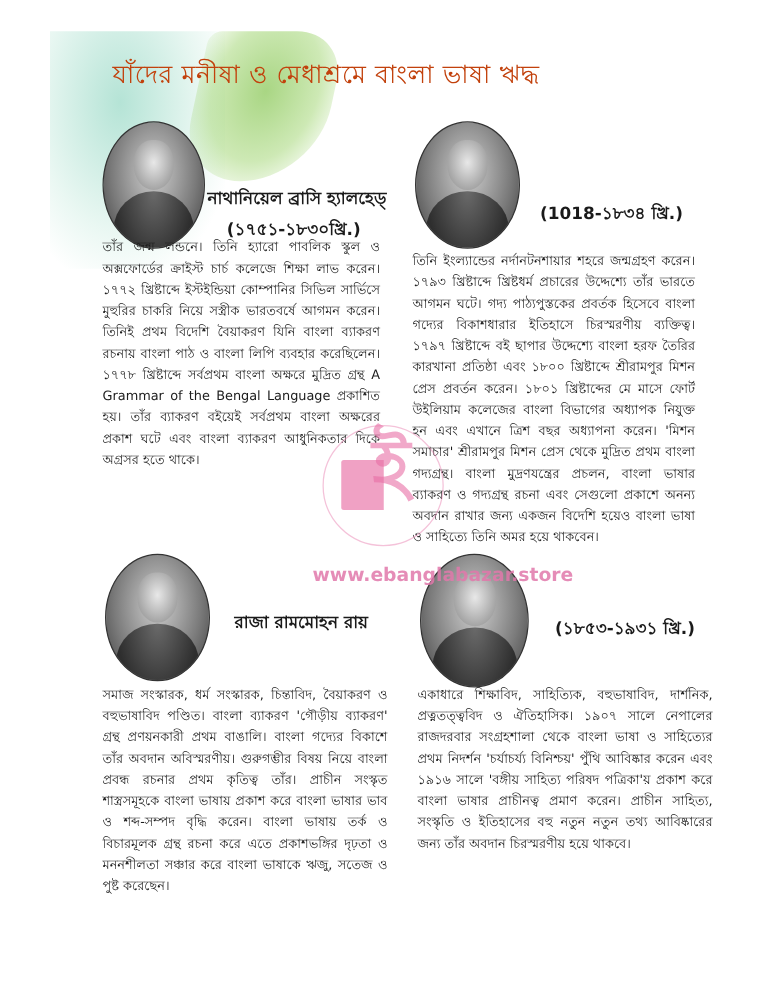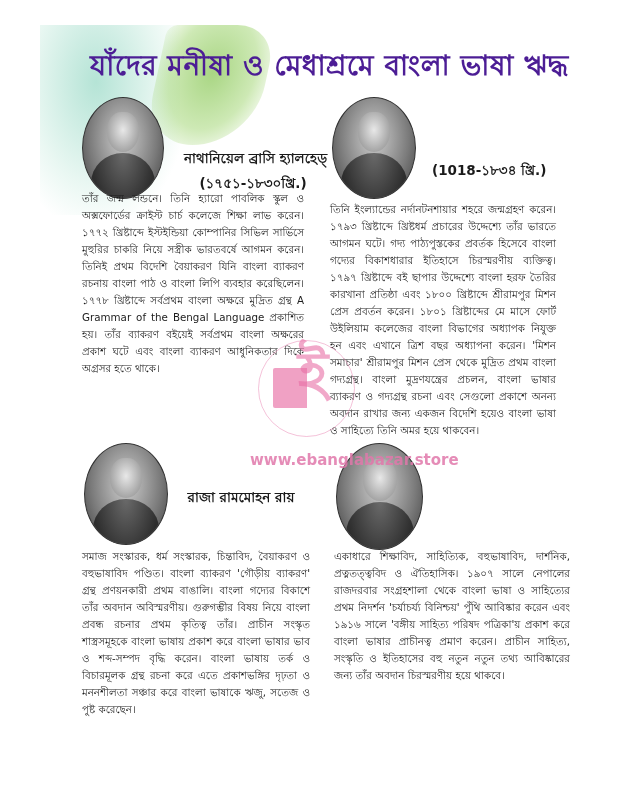--- a/index.html
+++ b/index.html
@@ -11,22 +11,22 @@
     position: absolute; left: 40px; top: 25px; width: 140px; height: 190px;
     background: radial-gradient(ellipse at 40% 30%, rgba(120,205,180,0.55), rgba(170,225,205,0.25) 55%, rgba(255,255,255,0) 80%);
   }
   .wash-green {
     position: absolute; left: 155px; top: 25px; width: 110px; height: 120px;
     background: radial-gradient(ellipse at 50% 40%, rgba(140,200,90,0.75), rgba(165,215,120,0.55) 55%, rgba(255,255,255,0) 90%);
     border-radius: 10px 40px 60px 50px;
     transform: skewX(-12deg);
   }
   .page-title {
-    position: absolute; left: 90px; top: 44px; font-size: 28px; font-weight: bold;
-    color: #4c1d95; letter-spacing: 0.5px; white-space: nowrap;
+    position: absolute; left: 90px; top: 44px; font-size: 20px; font-weight: normal;
+    color: #c2410c; letter-spacing: 0.5px; white-space: nowrap;
   }
   .portrait {
     position: absolute; border: 1.5px solid #333; border-radius: 50%;
     background: radial-gradient(ellipse at 50% 40%, #cfcfcf, #7a7a7a 60%, #3a3a3a 100%);
     overflow: hidden;
   }
   .portrait .face {
     position: absolute; left: 30%; top: 14%; width: 40%; height: 40%;
     background: radial-gradient(ellipse at 50% 45%, #e8e8e8, #9b9b9b 80%);
     border-radius: 45% 45% 50% 50%;
@@ -64,21 +64,21 @@
 
 <div class="wash-teal"></div>
 <div class="wash-green"></div>
 
 <h1 class="page-title" style="margin:0;">যাঁদের মনীষা ও মেধাশ্রমে বাংলা ভাষা ঋদ্ধ</h1>
 
 <div class="portrait" style="left:82px; top:97px; width:80px; height:100px;">
   <div class="face"></div>
     <div class="body"></div>
 </div>
-<div class="name-block" style="left:184px; top:148px; width:138px;">
+<div class="name-block" style="left:166px; top:148px; width:138px;">
   <div class="name">নাথানিয়েল ব্রাসি হ্যালহেড্</div>
   <div class="years">(১৭৫১-১৮৩০খ্রি.)</div>
 </div>
 <p class="bio" style="left:82px; top:190px; width:222px; margin:0;">তাঁর জন্ম লন্ডনে। তিনি হ্যারো পাবলিক স্কুল ও অক্সফোর্ডের ক্রাইস্ট চার্চ কলেজে শিক্ষা লাভ করেন। ১৭৭২ খ্রিষ্টাব্দে ইস্টইন্ডিয়া কোম্পানির সিভিল সার্ভিসে মুহুরির চাকরি নিয়ে সস্ত্রীক ভারতবর্ষে আগমন করেন। তিনিই প্রথম বিদেশি বৈয়াকরণ যিনি বাংলা ব্যাকরণ রচনায় বাংলা পাঠ ও বাংলা লিপি ব্যবহার করেছিলেন। ১৭৭৮ খ্রিষ্টাব্দে সর্বপ্রথম বাংলা অক্ষরে মুদ্রিত গ্রন্থ A Grammar of the Bengal Language প্রকাশিত হয়। তাঁর ব্যাকরণ বইয়েই সর্বপ্রথম বাংলা অক্ষরের প্রকাশ ঘটে এবং বাংলা ব্যাকরণ আধুনিকতার দিকে অগ্রসর হতে থাকে।</p>
 
 <div class="portrait" style="left:332px; top:97px; width:82px; height:100px;">
   <div class="face"></div>
     <div class="body"></div>
 </div>
 <div class="name-block" style="left:432px; top:158px; width:112px;">
@@ -93,19 +93,20 @@
 <div class="name-block" style="left:186px; top:487px; width:110px;">
   <div class="name">রাজা রামমোহন রায়</div>
 </div>
 <p class="bio" style="left:82px; top:548px; width:228px; margin:0;">সমাজ সংস্কারক, ধর্ম সংস্কারক, চিন্তাবিদ, বৈয়াকরণ ও বহুভাষাবিদ পণ্ডিত। বাংলা ব্যাকরণ 'গৌড়ীয় ব্যাকরণ' গ্রন্থ প্রণয়নকারী প্রথম বাঙালি। বাংলা গদ্যের বিকাশে তাঁর অবদান অবিস্মরণীয়। গুরুগম্ভীর বিষয় নিয়ে বাংলা প্রবন্ধ রচনার প্রথম কৃতিত্ব তাঁর। প্রাচীন সংস্কৃত শাস্ত্রসমূহকে বাংলা ভাষায় প্রকাশ করে বাংলা ভাষার ভাব ও শব্দ-সম্পদ বৃদ্ধি করেন। বাংলা ভাষায় তর্ক ও বিচারমূলক গ্রন্থ রচনা করে এতে প্রকাশভঙ্গির দৃঢ়তা ও মননশীলতা সঞ্চার করে বাংলা ভাষাকে ঋজু, সতেজ ও পুষ্ট করেছেন।</p>
 
 <div class="portrait" style="left:336px; top:443px; width:85px; height:105px;">
   <div class="face"></div>
     <div class="body"></div>
 </div>
 <div class="name-block" style="left:420px; top:490px; width:160px;">
+  <div class="years">(১৮৫৩-১৯৩১ খ্রি.)</div>
 </div>
 <p class="bio" style="left:334px; top:548px; width:236px; margin:0;">একাধারে শিক্ষাবিদ, সাহিত্যিক, বহুভাষাবিদ, দার্শনিক, প্রত্নতত্ত্ববিদ ও ঐতিহাসিক। ১৯০৭ সালে নেপালের রাজদরবার সংগ্রহশালা থেকে বাংলা ভাষা ও সাহিত্যের প্রথম নিদর্শন 'চর্যাচর্য্য বিনিশ্চয়' পুঁথি আবিষ্কার করেন এবং ১৯১৬ সালে 'বঙ্গীয় সাহিত্য পরিষদ পত্রিকা'য় প্রকাশ করে বাংলা ভাষার প্রাচীনত্ব প্রমাণ করেন। প্রাচীন সাহিত্য, সংস্কৃতি ও ইতিহাসের বহু নতুন নতুন তথ্য আবিষ্কারের জন্য তাঁর অবদান চিরস্মরণীয় হয়ে থাকবে।</p>
 
 <div class="watermark-circle"></div>
 <div class="watermark-book"></div>
 <div class="watermark-glyph">ই</div>
 <div class="watermark-url">www.ebanglabazar.store</div>
 
 </body></html>

